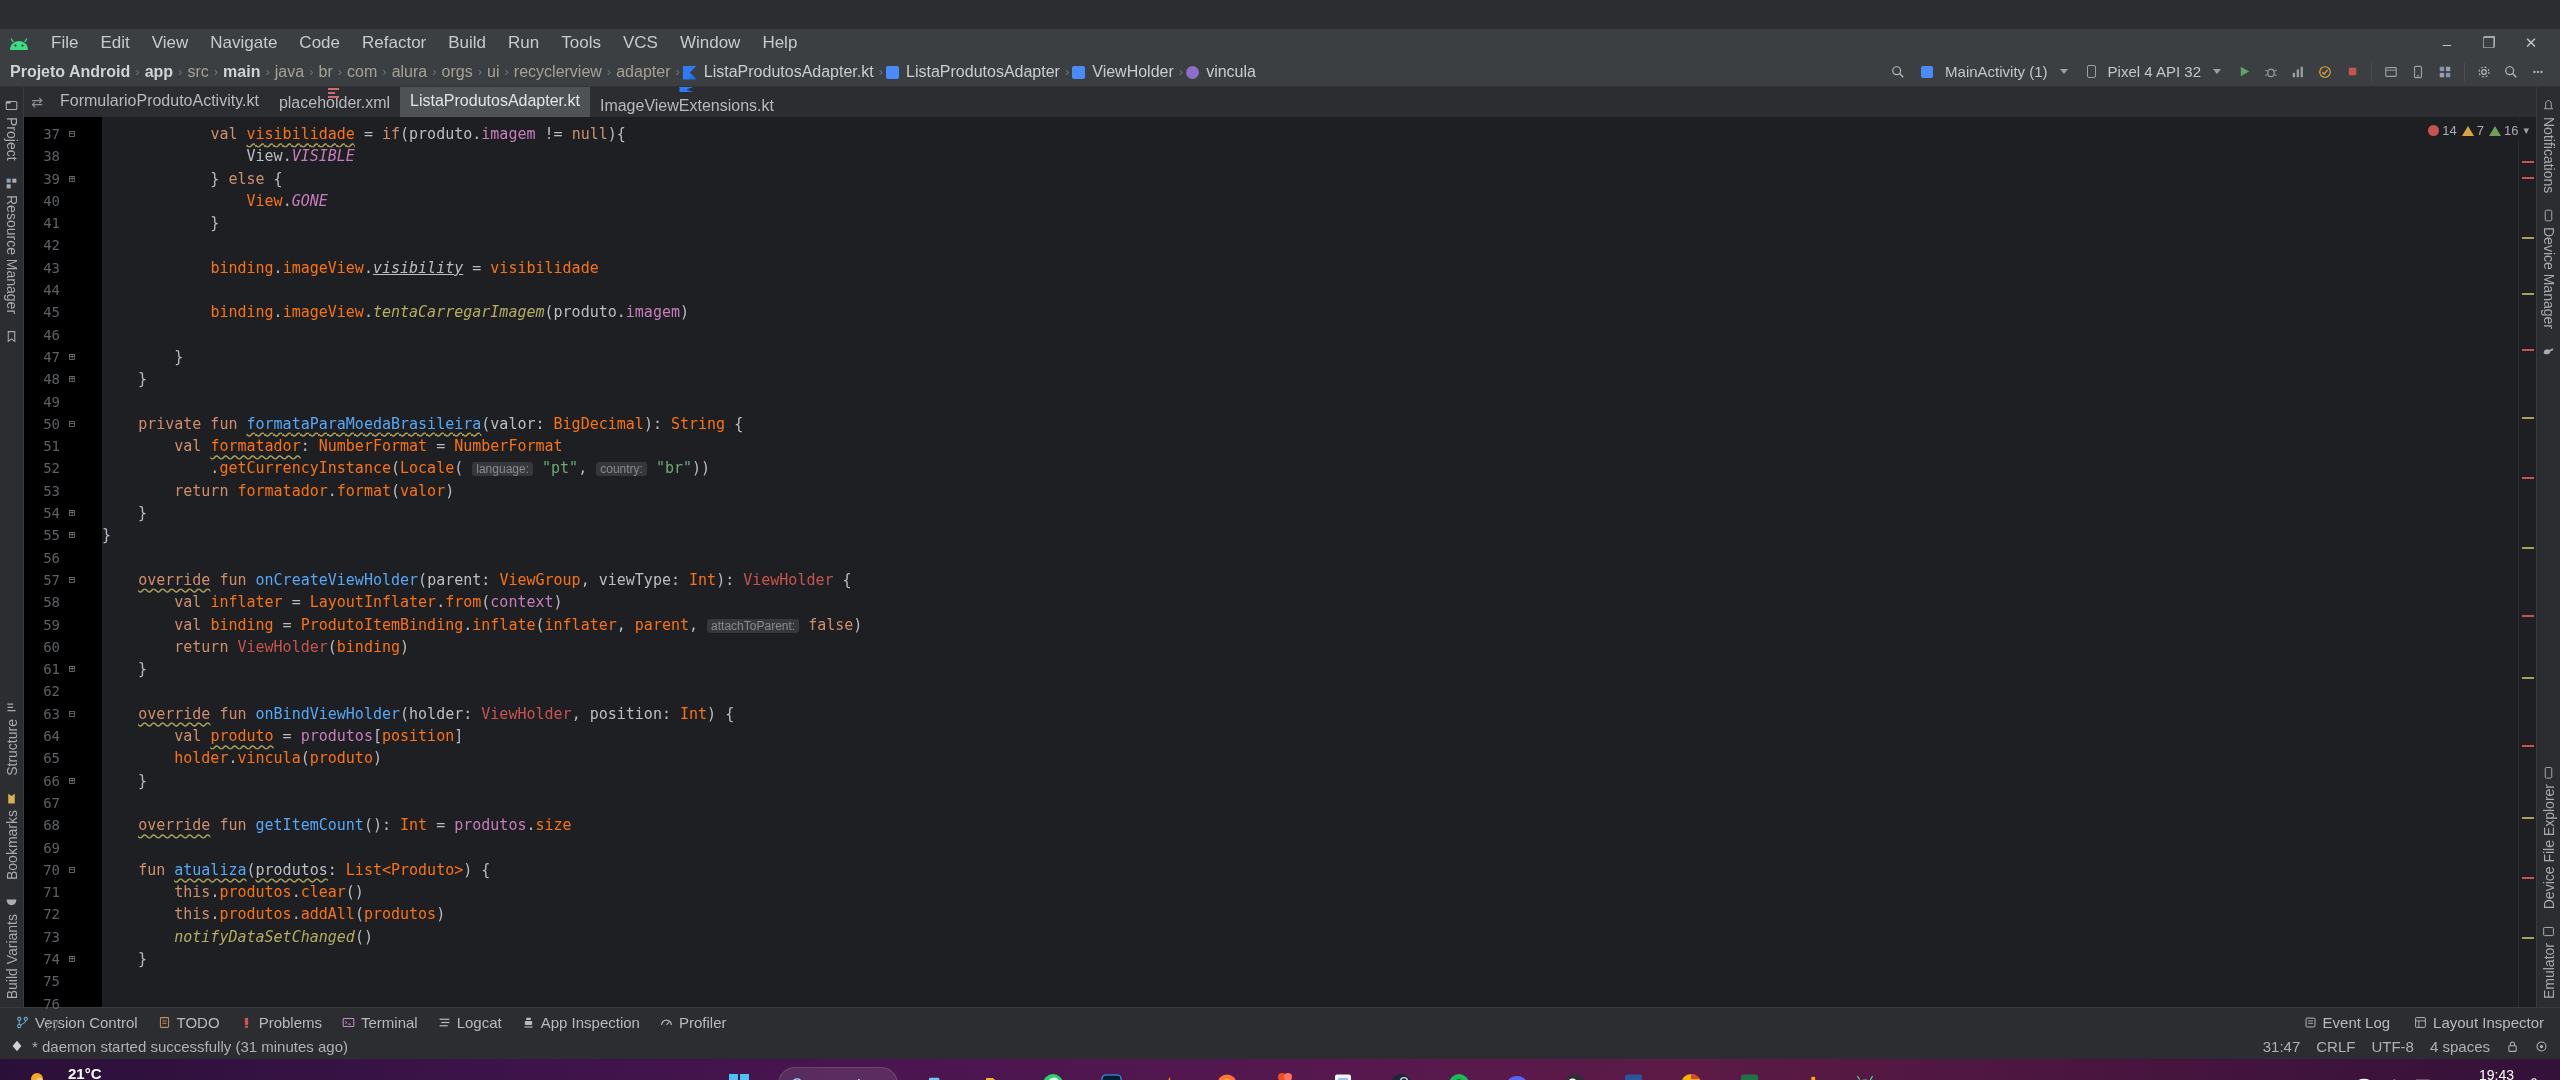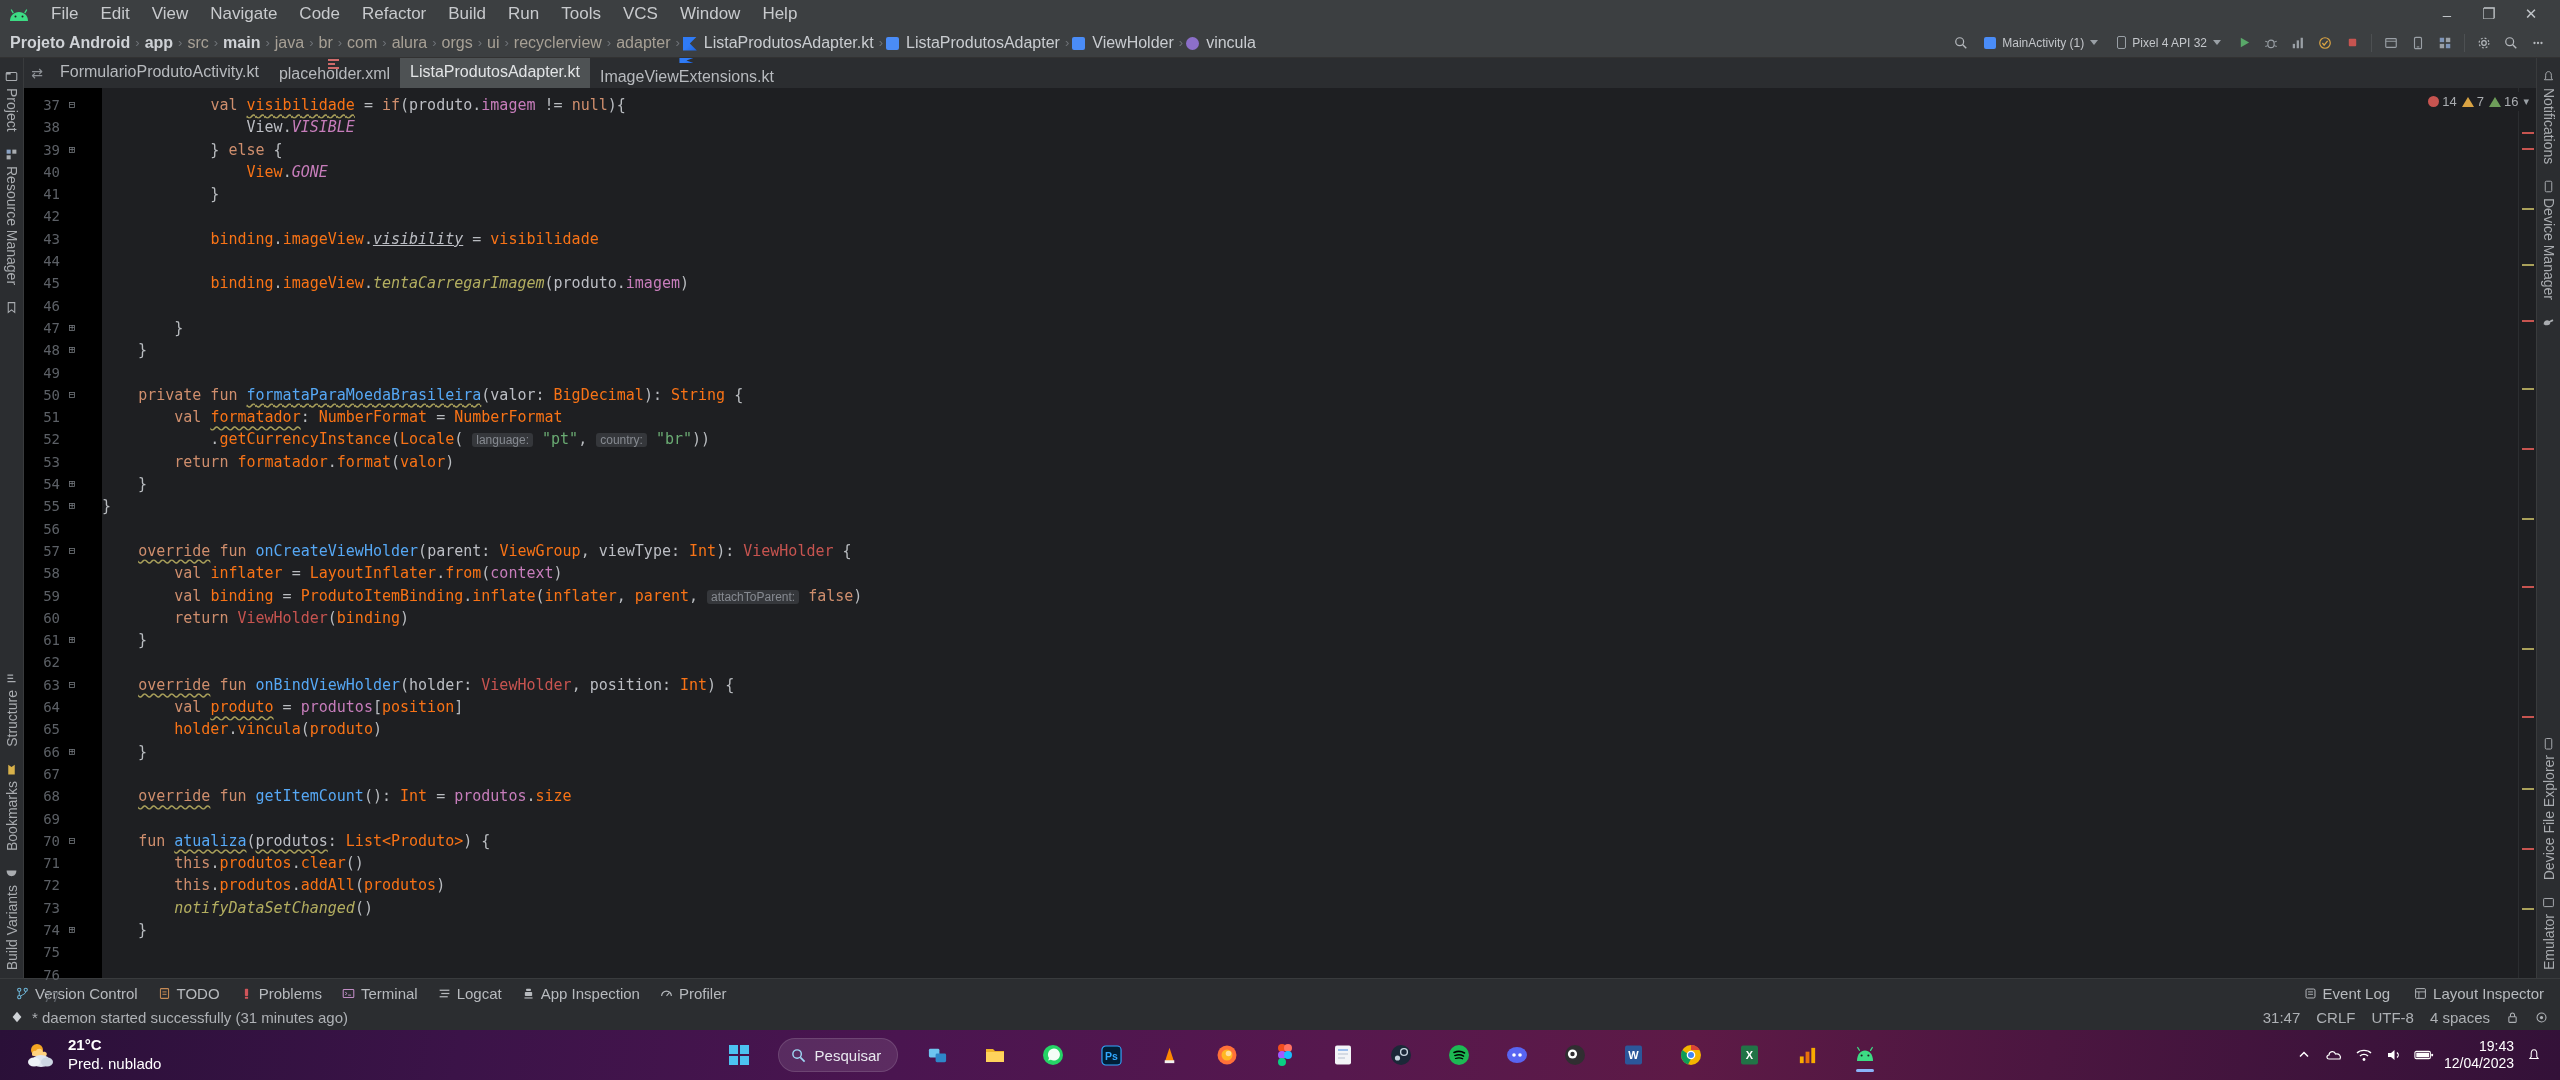--- a/index.html
+++ b/index.html
@@ -3,21 +3,21 @@
 <meta charset="utf-8">
 <style>
   * { margin:0; padding:0; box-sizing:border-box; }
   html,body { width:2560px; height:1080px; overflow:hidden; background:#2b2d30; }
   body {
     font-family:"Liberation Sans", sans-serif;
     font-size:17px;
     color:#b9bcc0;
     -webkit-font-smoothing:antialiased;
   }
-  .ide { width:2560px; height:1030px; display:flex; flex-direction:column; background:#2b2d30; }
+  .ide { width:2560px; height:1030px; display:flex; flex-direction:column; background:#2b2d30;margin-top:29px; }
 
   
   .titlebar {
     height:28px; background:#3c3f41; display:flex; align-items:center;
     padding:0 8px; flex:0 0 28px; position:relative;
   }
   .android-logo { width:22px; height:16px; margin-right:10px; display:flex; align-items:flex-end; justify-content:center; }
   .android-logo svg { display:block; }
   .menu { display:flex; align-items:center; gap:0px; }
   .menu-item {
@@ -46,22 +46,22 @@
     background:linear-gradient(135deg,#2f7bf6 0%,#2f7bf6 50%,#1b63e0 100%);
     clip-path:polygon(0 0, 100% 0, 50% 50%, 100% 100%, 0 100%);
   }
   .cls-ico {
     display:inline-block; width:13px; height:13px; margin:0 3px -2px 2px; border-radius:2px;
     background:#4a8cf7;
   }
 
   .nav-right { margin-left:auto; display:flex; align-items:center; gap:3px; padding-right:4px;}
   .chip {
-    display:flex; align-items:center; gap:6px; height:22px; padding:0 8px;
-    font-size:12px; color:#c3c6ca; border-radius:4px; white-space:nowrap;
+    display:flex; align-items:center; gap:12px; height:22px; padding:0 8px;
+    font-size:15px; color:#c3c6ca; border-radius:4px; white-space:nowrap;
   }
   .chip .cdot { width:12px; height:12px; border-radius:2px; background:#4a8cf7; }
   .chip .phone { width:9px; height:13px; border:1.5px solid #9aa0a6; border-radius:2px; }
   .caret { border-left:4px solid transparent; border-right:4px solid transparent; border-top:5px solid #9aa0a6; }
   .tb-ico {
     width:24px; height:24px; display:flex; align-items:center; justify-content:center;
     border-radius:4px; font-size:14px; color:#b4b8bc;
   }
   .sep-v { width:1px; height:18px; background:#4d5052; margin:0 4px; }
 

